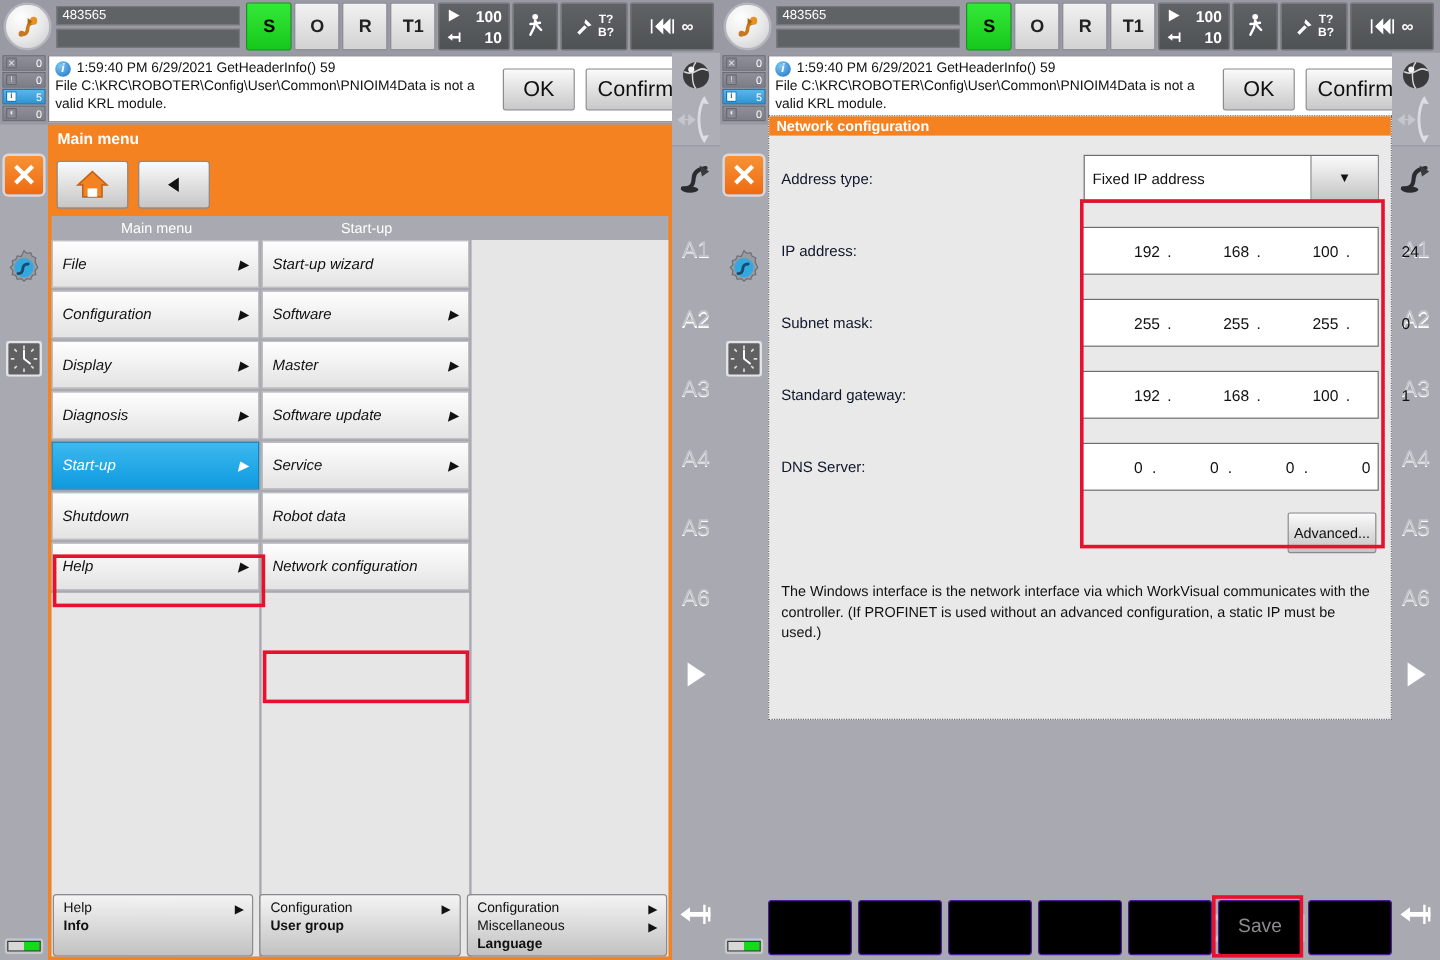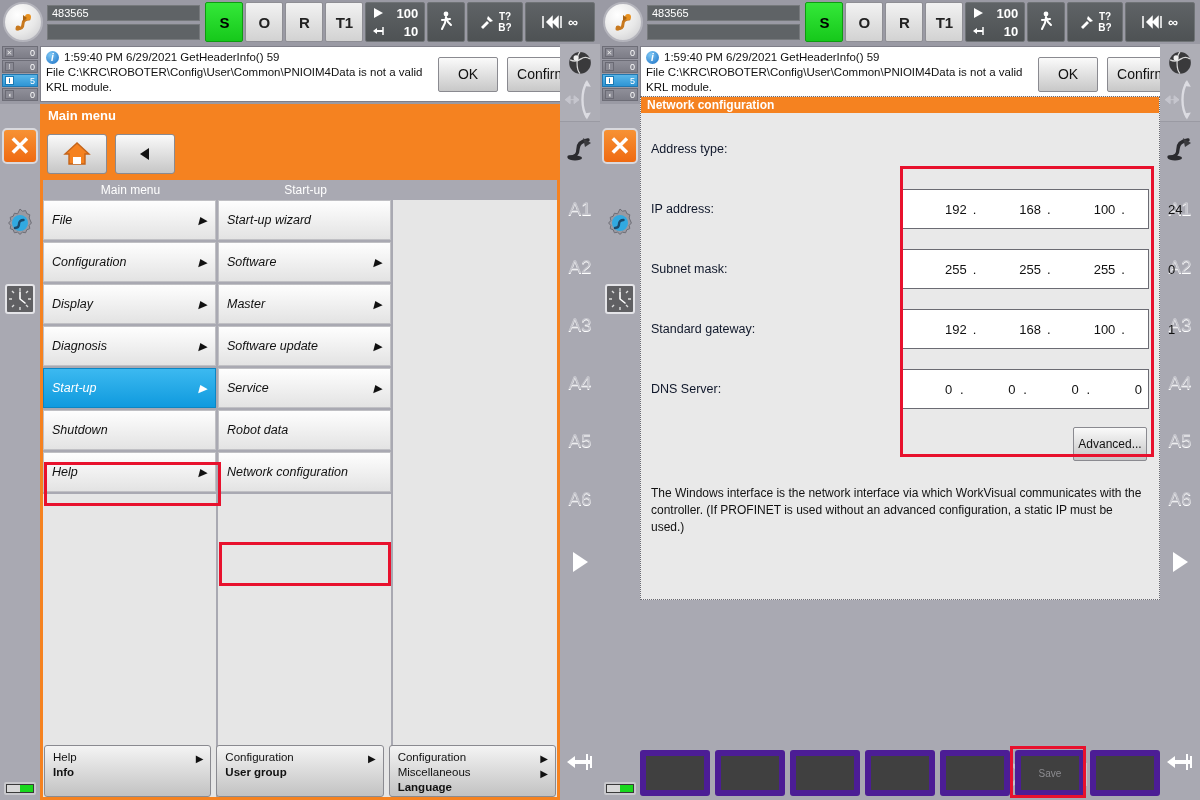--- a/index.html
+++ b/index.html
@@ -70,21 +70,21 @@
     width: 13px; height: 13px; border-radius: 50%;
     background: radial-gradient(circle at 35% 30%, #7ec8f5, #1a6fc4);
     color: #fff; font-size: 10px; font-weight: bold; display: flex;
     align-items: center; justify-content: center; flex: none; font-style: italic;
   }
   .msg-btns { display: flex; align-items: center; gap: 4px; padding: 0 5px; }
   .msg-btn {
     min-width: 60px; height: 35px; padding: 0 9px;
     background: linear-gradient(#fafafa, #c8c8c8);
     border: 1px solid #8a8a90; border-radius: 2px;
-    font-size: 14px; color: #111;
+    font-size: 18px; color: #111;
     display: flex; align-items: center; justify-content: center;
   }
   .msg-sep { width:1px; background:#b4b4bc; margin:4px 0;}
 
   
   .rail-l {
     position: absolute; top: 104px; left: 0; width: 40px; bottom: 0;
     background: #a9a9b2; display: flex; flex-direction: column; align-items: center;
   }
   .close-x {
@@ -210,23 +210,23 @@
     display: flex; align-items: center; justify-content: center;
   }
   .desc {
     margin-top: 24px; font-size: 12px; color: #111; line-height: 17px; padding-right: 4px;
   }
   .footer-r {
     position: absolute; bottom: 4px; left: 640px; width: 520px; height: 46px;
     display: flex; gap: 5px;
   }
   .rbtn {
-    flex: 1; background: #404040; border: 6px solid #4c1d95; border-radius: 3px;
+    flex: 1; background: #000000; border: 1px solid #4c1d95; border-radius: 3px;
     display: flex; align-items: center; justify-content: center;
-    font-size: 10px; color: #8c8c90;
+    font-size: 16px; color: #8c8c90;
   }
   .watermark {
     position: absolute; right: 44px; bottom: 6px; font-size: 34px; font-weight: bold;
     color: rgba(255,255,255,0.30); letter-spacing: 2px; pointer-events: none;
     font-family: "Liberation Sans", sans-serif;
   }
   .divider { position: absolute; left: 600px; top: 0; width: 1px; height: 800px; background: #8e8e98; }
 </style>
 </head>
 <body>
@@ -648,20 +648,26 @@
       </svg>
     </div>
   </div>
 
   <div class="content-r">
     <div class="title-bar-r">Network configuration</div>
     <div class="netbody">
       <div id="net-fields">
           <div class="frow">
             <div class="lbl">Address type:</div>
+            <div class="fctl">
+              <div class="sel-box">
+                <div class="sel-val">Fixed IP address</div>
+                <div class="sel-arrow">▼</div>
+              </div>
+            </div>
           </div>
           <div class="frow">
             <div class="lbl">IP address:</div>
             <div class="fctl">
               <div class="ipbox">
                 <span class="oct">192</span>
                 <span class="dot">.</span>
                 <span class="oct">168</span>
                 <span class="dot">.</span>
                 <span class="oct">100</span>

